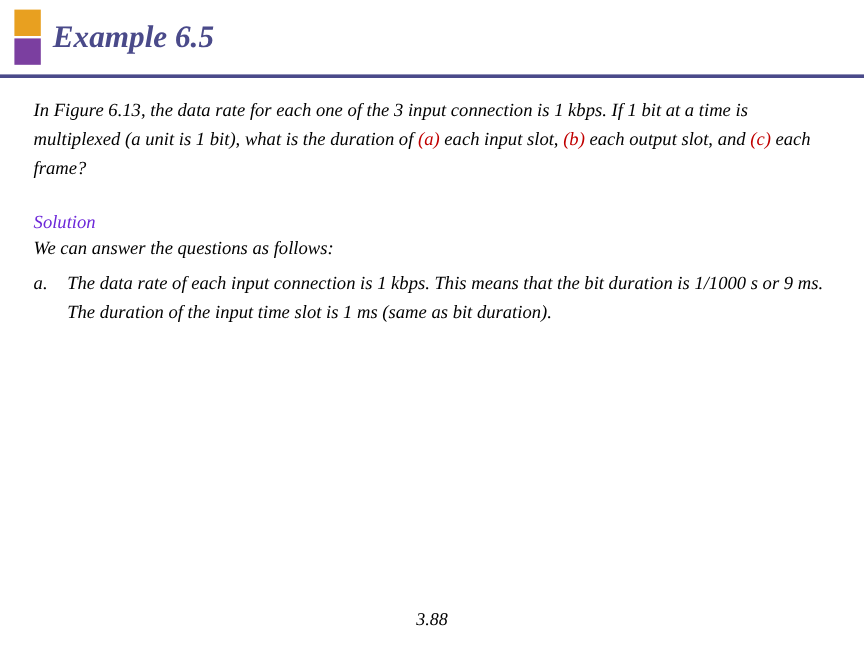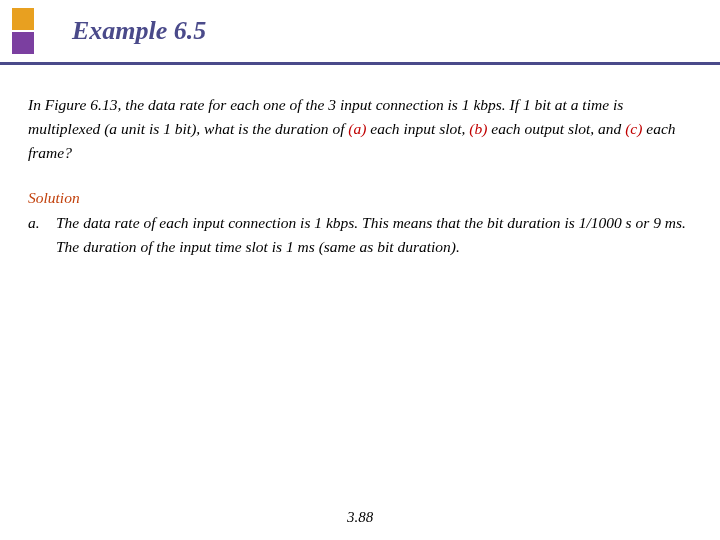--- a/index.html
+++ b/index.html
@@ -23,22 +23,21 @@
       background: #ffffff;
       position: relative;
     }
 
     
     .header {
       display: flex;
       align-items: center;
       padding: 8px 12px;
       border-bottom: 3px solid #4a4a8a;
-      margin-bottom: 14px;
-      gap: 28px;
+      margin-bottom: 2px;
     }
 
     .header-squares {
       display: flex;
       flex-direction: column;
       margin-right: 10px;
       gap: 2px;
     }
 
     .square-top {
@@ -84,21 +83,21 @@
     }
 
     .highlight-c {
       color: #c00000;
       font-style: italic;
     }
 
     .solution-header {
       font-size: 15.5px;
       font-style: italic;
-      color: #c2410c;
+      color: #6d28d9;
       margin-bottom: 4px;
     }
 
     .solution-intro {
       font-size: 15.5px;
       font-style: italic;
       color: #000000;
       margin-bottom: 8px;
     }
 
@@ -148,20 +147,21 @@
 
     <div class="problem-text">
       In Figure 6.13, the data rate for each one of the 3 input
       connection is 1 kbps. If 1 bit at a time is multiplexed (a
       unit is 1 bit), what is the duration of <span class="highlight-a">(a)</span> each input slot,
       <span class="highlight-b">(b)</span> each output slot, and <span class="highlight-c">(c)</span> each frame?
     </div>
 
     <div>
       <div class="solution-header">Solution</div>
+      <div class="solution-intro">We can answer the questions as follows:</div>
 
       <div class="solution-item">
         <span class="solution-item-label">a.</span>
         <span class="solution-item-text">The data rate of each input connection is 1 kbps. This means that the bit duration is 1/1000 s or 9 ms. The duration of the input time slot is 1 ms (same as bit duration).</span>
       </div>
     </div>
 
   </div>
 
   <div class="page-number">3.88</div>

